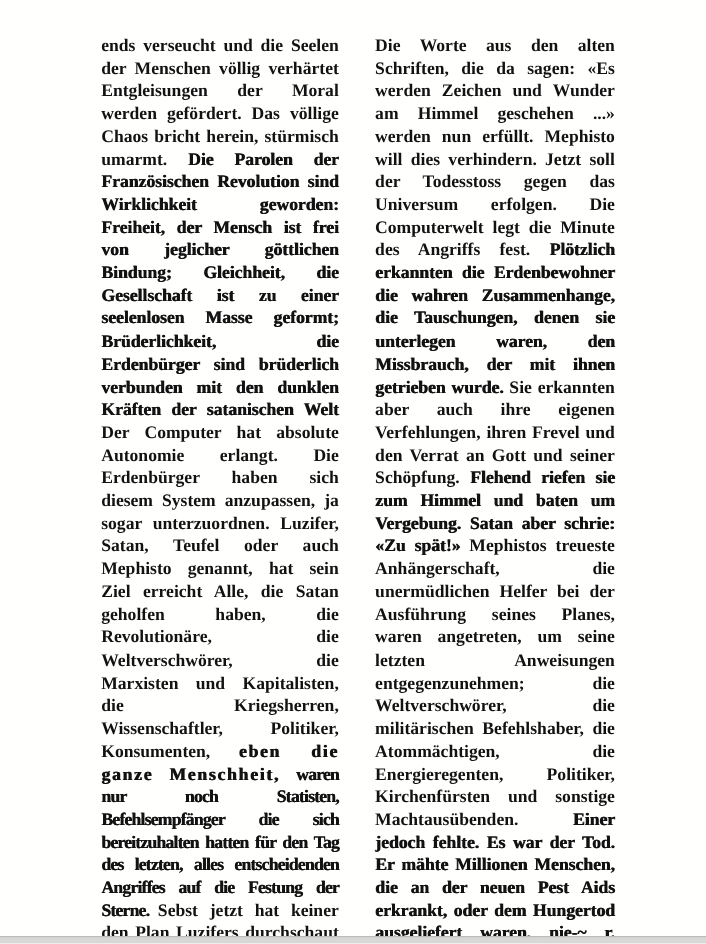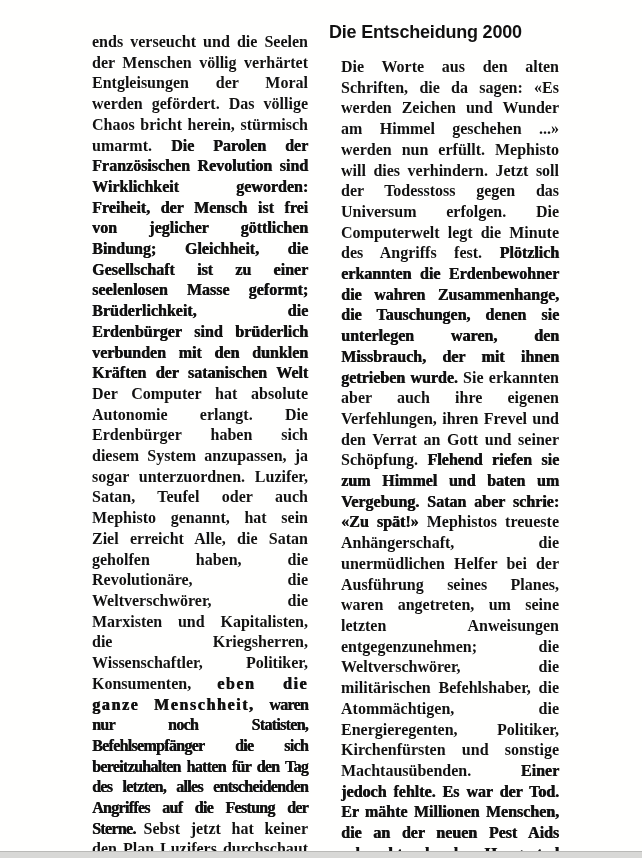--- a/index.html
+++ b/index.html
@@ -69,18 +69,17 @@
 <body>
 
 <div class="page-canvas">
 
   <div class="col col-left">
     <p class="body-text"><span>ends verseucht und die Seelen der Menschen völlig verhärtet Entgleisungen der Moral werden gefördert. Das völlige Chaos bricht herein, stürmisch umarmt. </span><span class="xb">Die Parolen der Französischen Revolution sind Wirklichkeit geworden: Freiheit, der Mensch ist frei von jeglicher göttlichen Bindung; Gleichheit, die Gesellschaft ist zu einer seelenlosen Masse geformt; Brüderlichkeit, die Erdenbürger sind brüderlich verbunden mit den dunklen Kräften der satanischen Welt </span><span>Der Computer hat absolute Autonomie erlangt. Die Erdenbürger haben sich diesem System anzupassen, ja sogar unterzuordnen. Luzifer, Satan, Teufel oder auch Mephisto genannt, hat sein Ziel erreicht Alle, die Satan geholfen haben, die Revolutionäre, die Weltverschwörer, die Marxisten und Kapitalisten, die Kriegsherren, Wissenschaftler, Politiker, Konsumenten, </span><span class="xbs">eben die ganze Menschheit, </span><span class="cond">waren nur noch Statisten, Befehlsempfänger die sich bereitzuhalten hatten für den Tag des letzten, alles entscheidenden Angriffes auf die Festung der Sterne. </span><span>Sebst jetzt hat keiner den Plan Luzifers durchschaut Nach wie vor stritt man sich in den Parlamenten über Flüchtlinge, über Skandale, über kleine und grosse Wirtschaftsfragen ohne Ende</span></p>
     <p class="footnote">Spaniens offizielle Ausg$ EG-Mitgliedschaft in der . Währung ECU mit dem klt&amp;  Motiv «Freudenmädchen ml$ Stier». Siehe Memopress K 2/90: Die Buhldirne Babylon (Offenbarung 17 und 18), die endzeitliche Finanzmacht, werde vom Tier, (dem letzten Weltreich) abgeworfen. Der antisemitische Buhldirnengeist der Weltvölker führe jedoch gemäss Offenbarung des Johannes in neue Katastrophen.</p>
   </div>
 
   <div class="col col-right">
-    <h1 class="heading">Die Entscheidung 2000</h1>
     <p class="body-text"><span>Die Worte aus den alten Schriften, die da sagen: «Es werden Zeichen und Wunder am Himmel geschehen ...» werden nun erfüllt. Mephisto will dies verhindern. Jetzt soll der Todesstoss gegen das Universum erfolgen. Die Computerwelt legt die Minute des Angriffs fest. </span><span class="xb">Plötzlich erkannten die Erdenbewohner die wahren Zusammenhange, die Tauschungen, denen sie unterlegen waren, den Missbrauch, der mit ihnen getrieben wurde. </span><span>Sie erkannten aber auch ihre eigenen Verfehlungen, ihren Frevel und den Verrat an Gott und seiner Schöpfung. </span><span class="xb">Flehend riefen sie zum Himmel und baten um Vergebung. Satan aber schrie: «Zu spät!» </span><span>Mephistos treueste Anhängerschaft, die unermüdlichen Helfer bei der Ausführung seines Planes, waren angetreten, um seine letzten Anweisungen entgegenzunehmen; die Weltverschwörer, die militärischen Befehlshaber, die Atommächtigen, die Energieregenten, Politiker, Kirchenfürsten und sonstige Machtausübenden. </span><span class="xb">Einer jedoch fehlte. Es war der Tod. Er mähte Millionen Menschen, die an der neuen Pest Aids erkrankt, oder dem Hungertod ausgeliefert waren, nie-~ r. Aber nicht nur Menschen, die Maschinen, Computer plötzlich von geheimnisvollen «Viren» befallen. </span></p>
   </div>
 
   <div class="scan-edge"></div>
 </div>
 
 </body></html>

